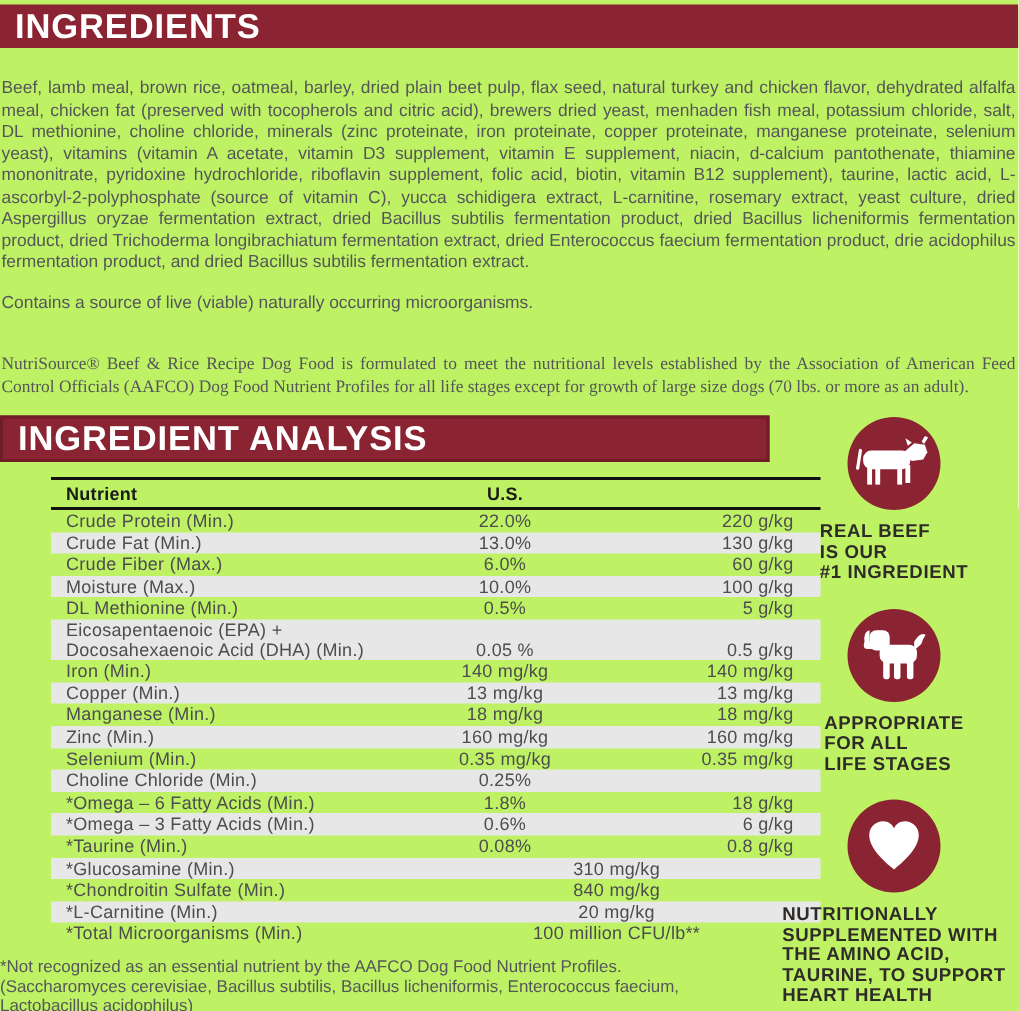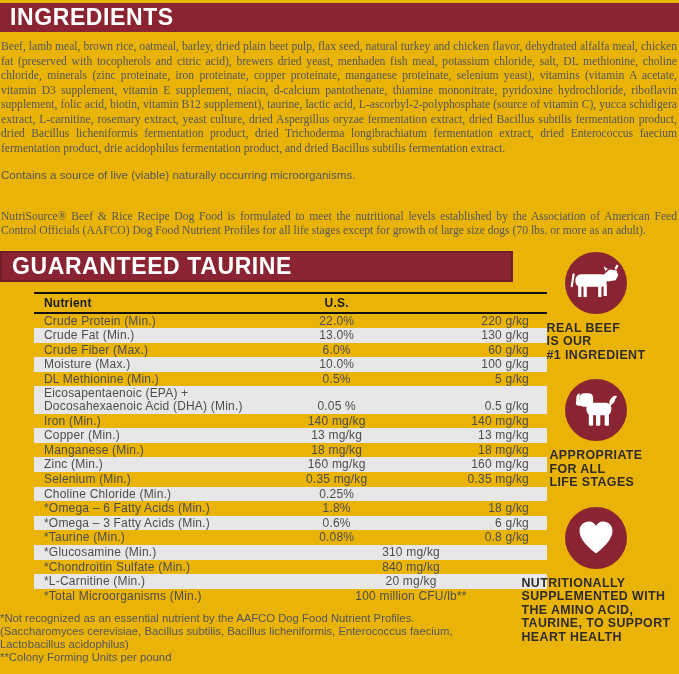--- a/index.html
+++ b/index.html
@@ -1,20 +1,20 @@
 <!DOCTYPE html>
 <html><head>
 <meta charset="utf-8">
 <style>
   * { margin:0; padding:0; box-sizing:border-box; }
   html,body { background:#ffffff; }
   .page {
     position:relative;
     width:679px; height:674px;
-    background:#eab308;
+    background:#bef264;
     font-family:"Liberation Sans", sans-serif;
     color:#55565a;
     overflow:hidden;
   }
   
   .bar {
     background:#8a2432;
     color:#ffffff;
     font-weight:bold;
     font-size:23px;
@@ -26,21 +26,21 @@
   .bar.top { margin-top:3px; width:100%; }
   .bar.ga  { width:513px; height:31px; line-height:27px; border:2px solid #701d29; }
   
   .para {
     font-size:11.6px;
     line-height:14.5px;
     color:#55565a;
     text-align:justify;
     padding:0 2px 0 1px;
   }
-  .para.first { margin-top:8px;font-family:Liberation Serif, serif; }
+  .para.first { margin-top:20px; }
   .para.contains { margin-top:12px; text-align:left; }
   .para.aafco { margin-top:27px;font-family:Liberation Serif, serif; }
   
   .main-row { display:flex; margin-top:12px; }
   .left-col { width:513px; flex:0 0 513px; }
   .sidebar  { flex:1; display:flex; flex-direction:column; align-items:center; padding-top:1px; }
   
   .ga-table { margin-top:10px; width:513px; font-size:12px; letter-spacing:0.2px; color:#4d4d4f;margin-left:34px; }
   .thead {
     display:flex;
@@ -89,21 +89,21 @@
   </div>
 
   <p class="para first">Beef, lamb meal, brown rice, oatmeal, barley, dried plain beet pulp, flax seed, natural turkey and chicken flavor, dehydrated alfalfa meal, chicken fat (preserved with tocopherols and citric acid), brewers dried yeast, menhaden fish meal, potassium chloride, salt, DL methionine, choline chloride, minerals (zinc proteinate, iron proteinate, copper proteinate, manganese proteinate, selenium yeast), vitamins (vitamin A acetate, vitamin D3 supplement, vitamin E supplement, niacin, d-calcium pantothenate, thiamine mononitrate, pyridoxine hydrochloride, riboflavin supplement, folic acid, biotin, vitamin B12 supplement), taurine, lactic acid, L-ascorbyl-2-polyphosphate (source of vitamin C), yucca schidigera extract, L-carnitine, rosemary extract, yeast culture, dried Aspergillus oryzae fermentation extract, dried Bacillus subtilis fermentation product, dried Bacillus licheniformis fermentation product, dried Trichoderma longibrachiatum fermentation extract, dried Enterococcus faecium fermentation product, drie acidophilus fermentation product, and dried Bacillus subtilis fermentation extract.</p>
   <p class="para contains">Contains a source of live (viable) naturally occurring microorganisms.</p>
   <p class="para aafco">NutriSource® Beef &amp; Rice Recipe Dog Food is formulated to meet the nutritional levels established by the Association of American Feed Control Officials (AAFCO) Dog Food Nutrient Profiles for all life stages except for growth of large size dogs (70 lbs. or more as an adult).</p>
 
   <div class="main-row">
 
     <div class="left-col">
       <div class="bar ga">
-        <span>GUARANTEED TAURINE</span>
+        <span>INGREDIENT ANALYSIS</span>
       </div>
 
       <div class="ga-table">
         <div class="thead">
           <div class="td-name">Nutrient</div>
           <div class="td-us">U.S.</div>
         </div>
         <div id="ga-table-body">
             <div class="tr">
               <div class="td-name">Crude Protein (Min.)</div>

